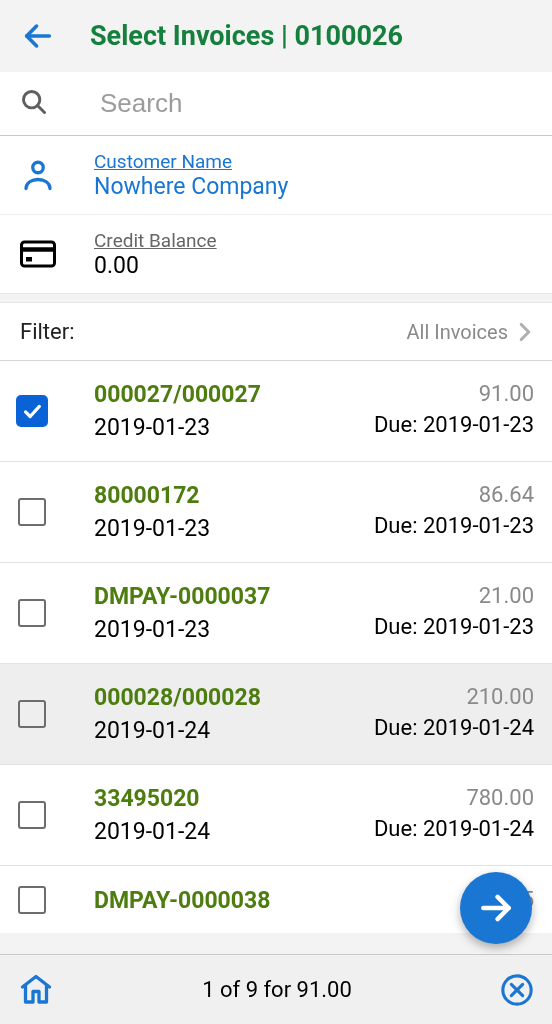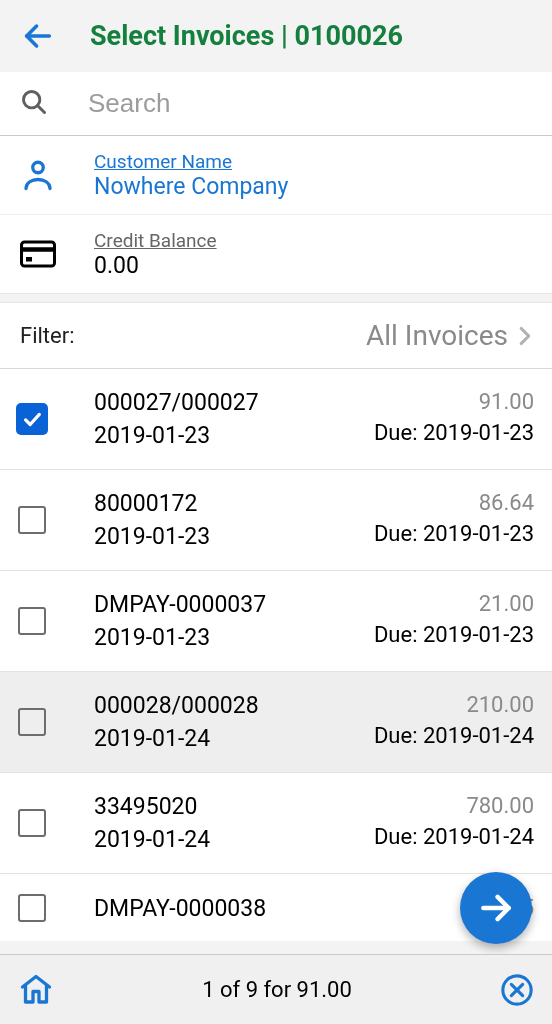--- a/index.html
+++ b/index.html
@@ -37,20 +37,21 @@
     }
 
     
     .search-bar {
       background: #fff;
       height: 64px;
       display: flex;
       align-items: center;
       padding: 0 20px;
       border-bottom: 1px solid #c9c9c9;
+      gap: 12px;
     }
     .search-icon {
       color: #5f5f5f;
       width: 32px;
       height: 32px;
       margin-right: 36px;
     }
     .search-input {
       border: none;
       outline: none;
@@ -90,21 +91,21 @@
       background: #fff;
       display: flex;
       align-items: center;
       justify-content: space-between;
       padding: 16px 20px;
       border-bottom: 1px solid #d8d8d8;
       border-top: 1px solid #e5e5e5;
     }
     .filter-label { font-size: 22px; color: #222; }
     .filter-value {
-      font-size: 28px;
+      font-size: 20px;
       color: #8a8a8a;
       display: flex;
       align-items: center;
       gap: 10px;
     }
 
     
     .invoice-list { background: #fff; }
     .invoice-row {
       display: flex;
@@ -136,21 +137,21 @@
     .checkbox.checked svg { stroke: #fff; }
     .invoice-content {
       flex: 1;
       display: flex;
       justify-content: space-between;
       align-items: flex-start;
       gap: 10px;
     }
     .invoice-left { display: flex; flex-direction: column; gap: 6px; }
     .invoice-right { display: flex; flex-direction: column; gap: 6px; text-align: right; }
-    .invoice-number { font-size: 23px; color: #000000; }
+    .invoice-number { font-size: 23px; color: #4d7c0f; font-weight: bold; }
     .invoice-date { font-size: 23px; color: #000; }
     .invoice-amount { font-size: 22px; color: #8a8a8a; text-align: right; }
     .invoice-due { font-size: 22px; color: #000; text-align: right; white-space: nowrap; }
 
     
     .fab {
       position: absolute;
       right: 20px;
       bottom: 80px;
       width: 72px;

